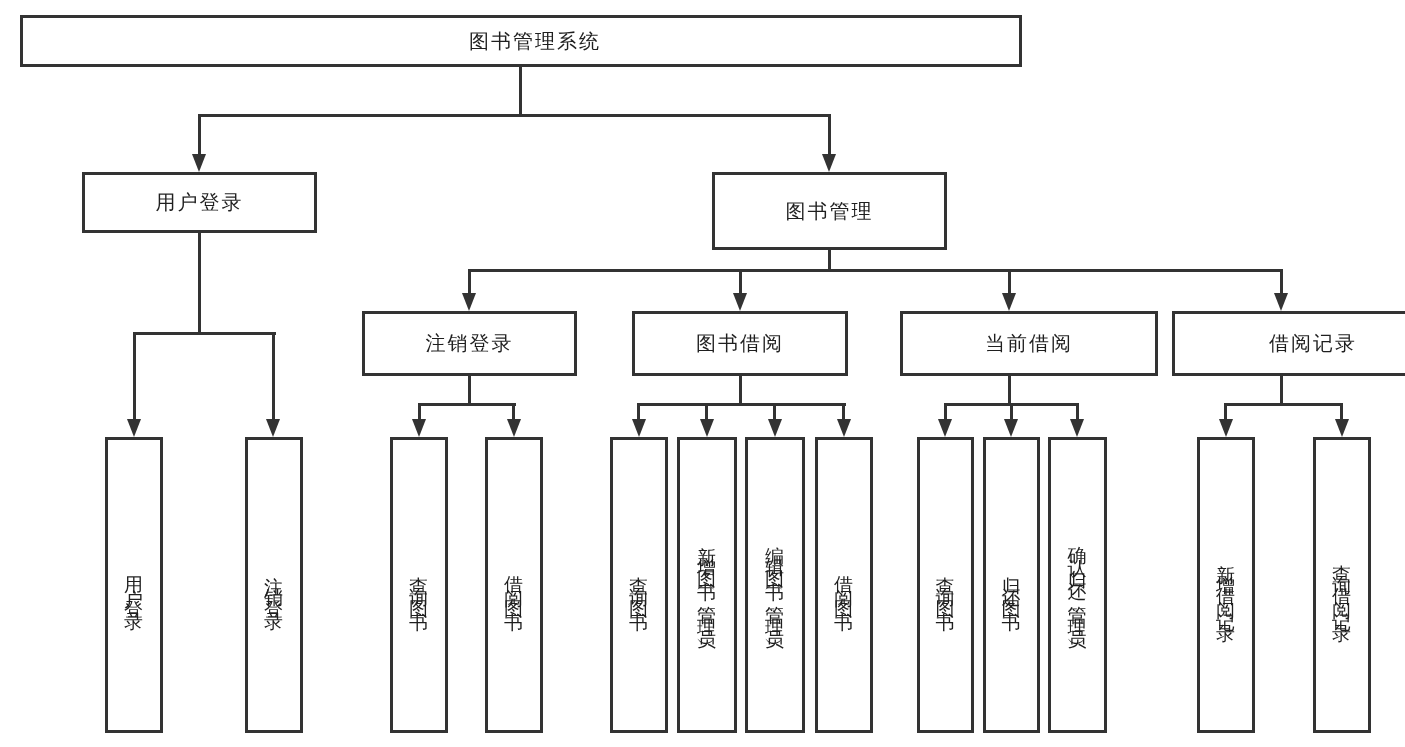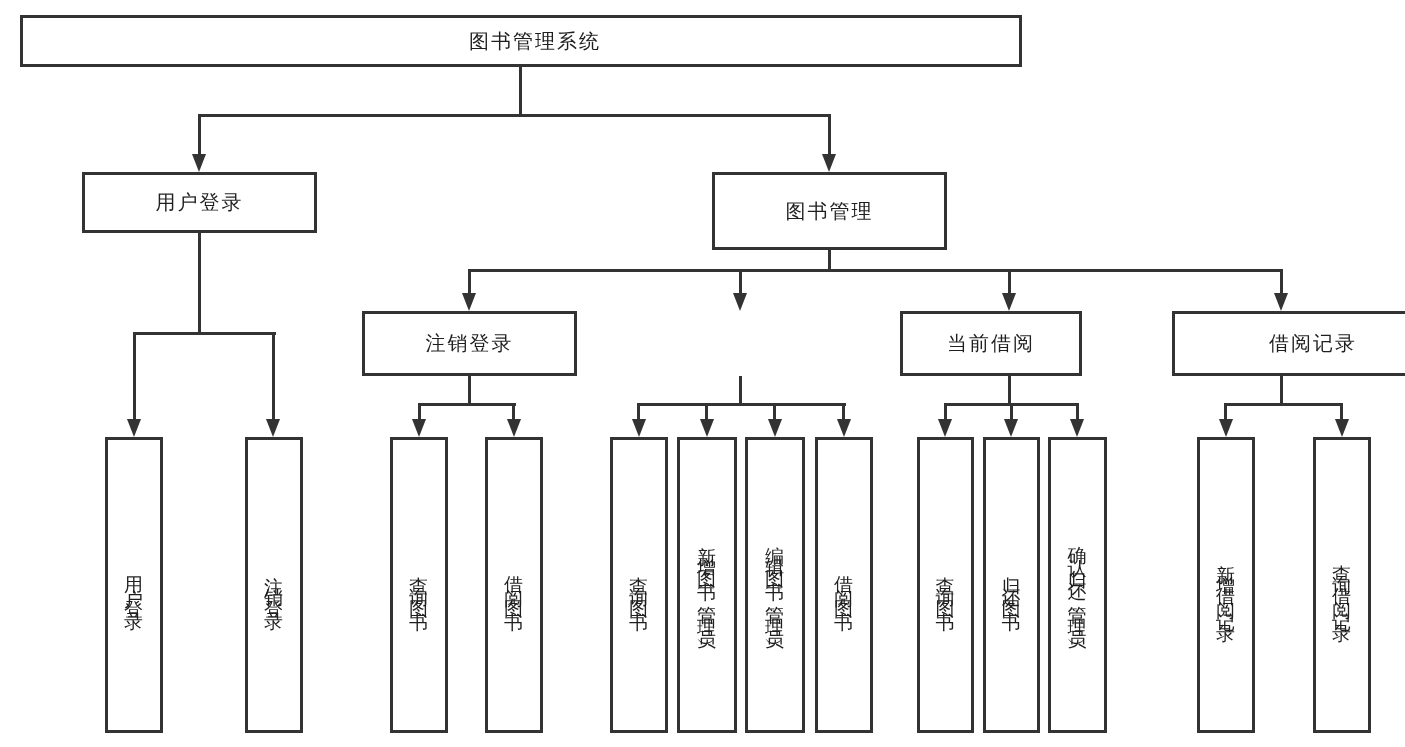--- a/index.html
+++ b/index.html
@@ -94,21 +94,22 @@
   <div class="vline" style="left:468px; top:269px; height:26px;"></div>
   <div class="arrow" style="left:462px; top:293px;"></div>
   <div class="vline" style="left:739px; top:269px; height:26px;"></div>
   <div class="arrow" style="left:733px; top:293px;"></div>
   <div class="vline" style="left:1008px; top:269px; height:26px;"></div>
   <div class="arrow" style="left:1002px; top:293px;"></div>
   <div class="vline" style="left:1280px; top:269px; height:26px;"></div>
   <div class="arrow" style="left:1274px; top:293px;"></div>
 
   <div class="node" style="left:362px; top:311px; width:215px; height:65px;">注销登录</div>
-  <div class="node" style="left:900px; top:311px; width:182px; height:65px;">当前借阅</div>
+  <div class="node" style="left:632px; top:311px; width:216px; height:65px;">图书借阅</div>
+  <div class="node" style="left:900px; top:311px; width:258px; height:65px;">当前借阅</div>
   <div class="node" style="left:1172px; top:311px; width:258px; height:65px;padding-left:24px;">借阅记录</div>
 
   <div class="vline" style="left:468px; top:376px; height:29px;"></div>
   <div class="hline" style="left:418px; top:403px; width:98px;"></div>
   <div class="vline" style="left:418px; top:403px; height:18px;"></div>
   <div class="arrow" style="left:412px; top:419px;"></div>
   <div class="vline" style="left:512px; top:403px; height:18px;"></div>
   <div class="arrow" style="left:507px; top:419px;"></div>
 
   <div class="vline" style="left:739px; top:376px; height:29px;"></div>

